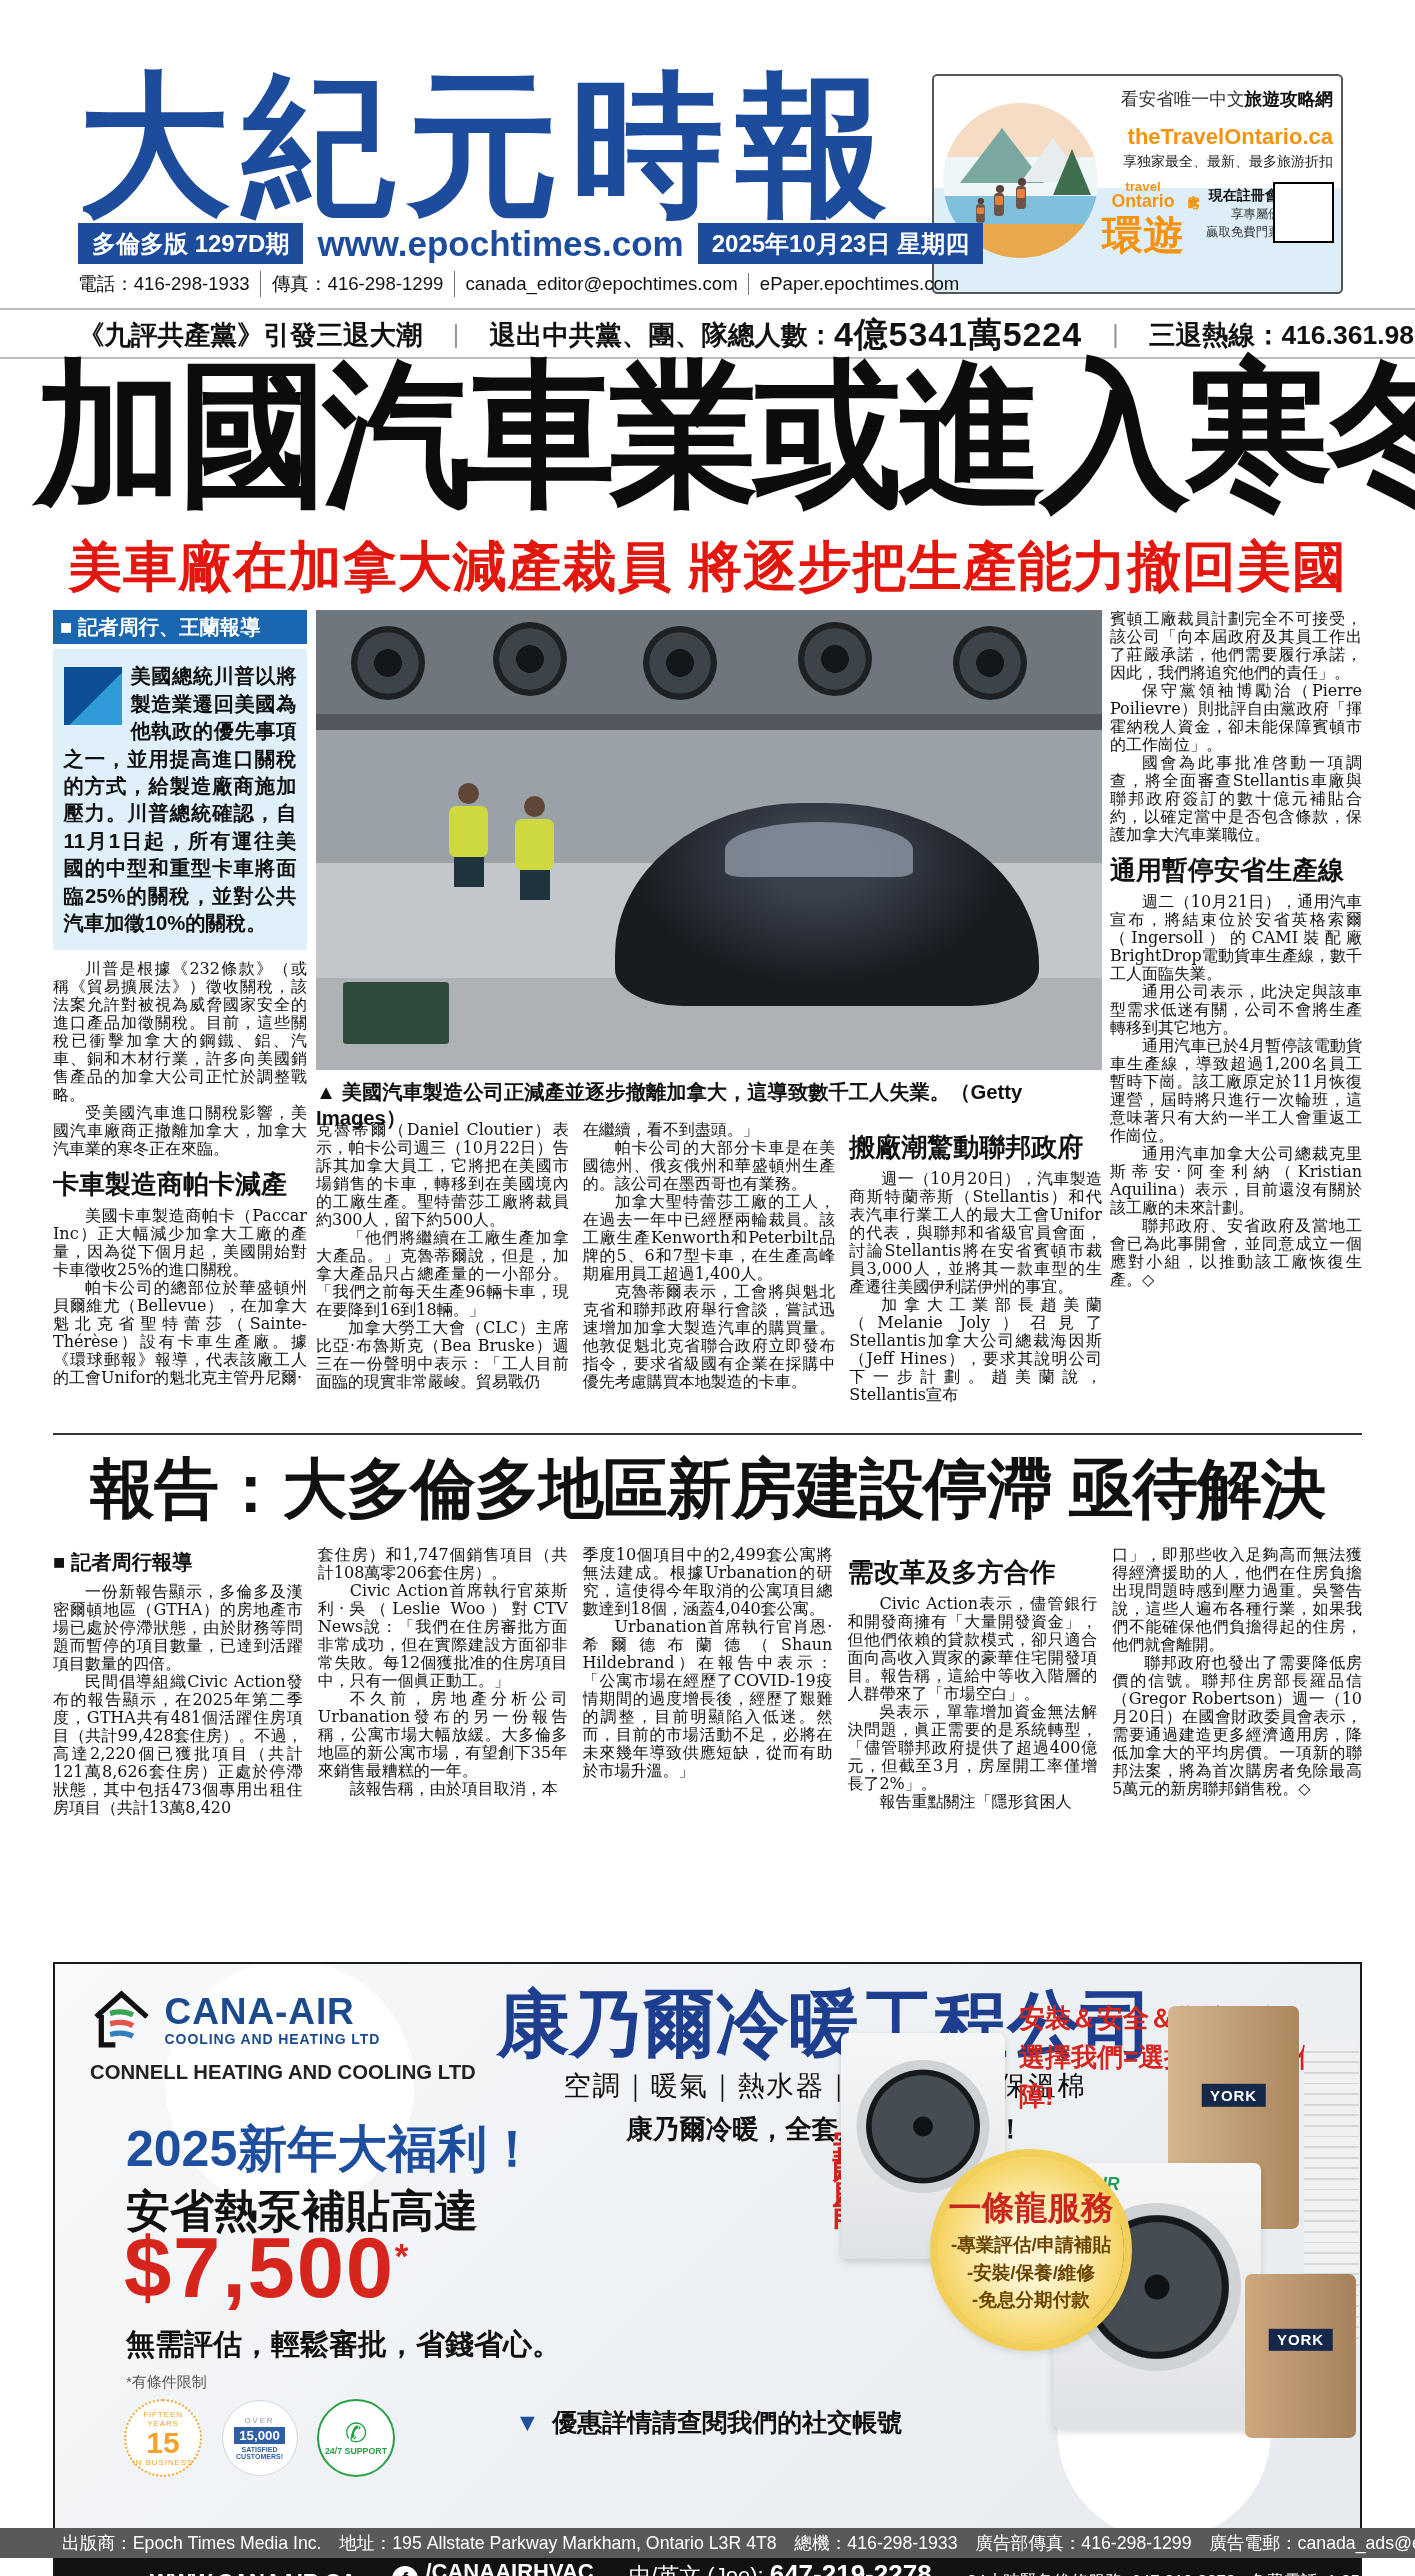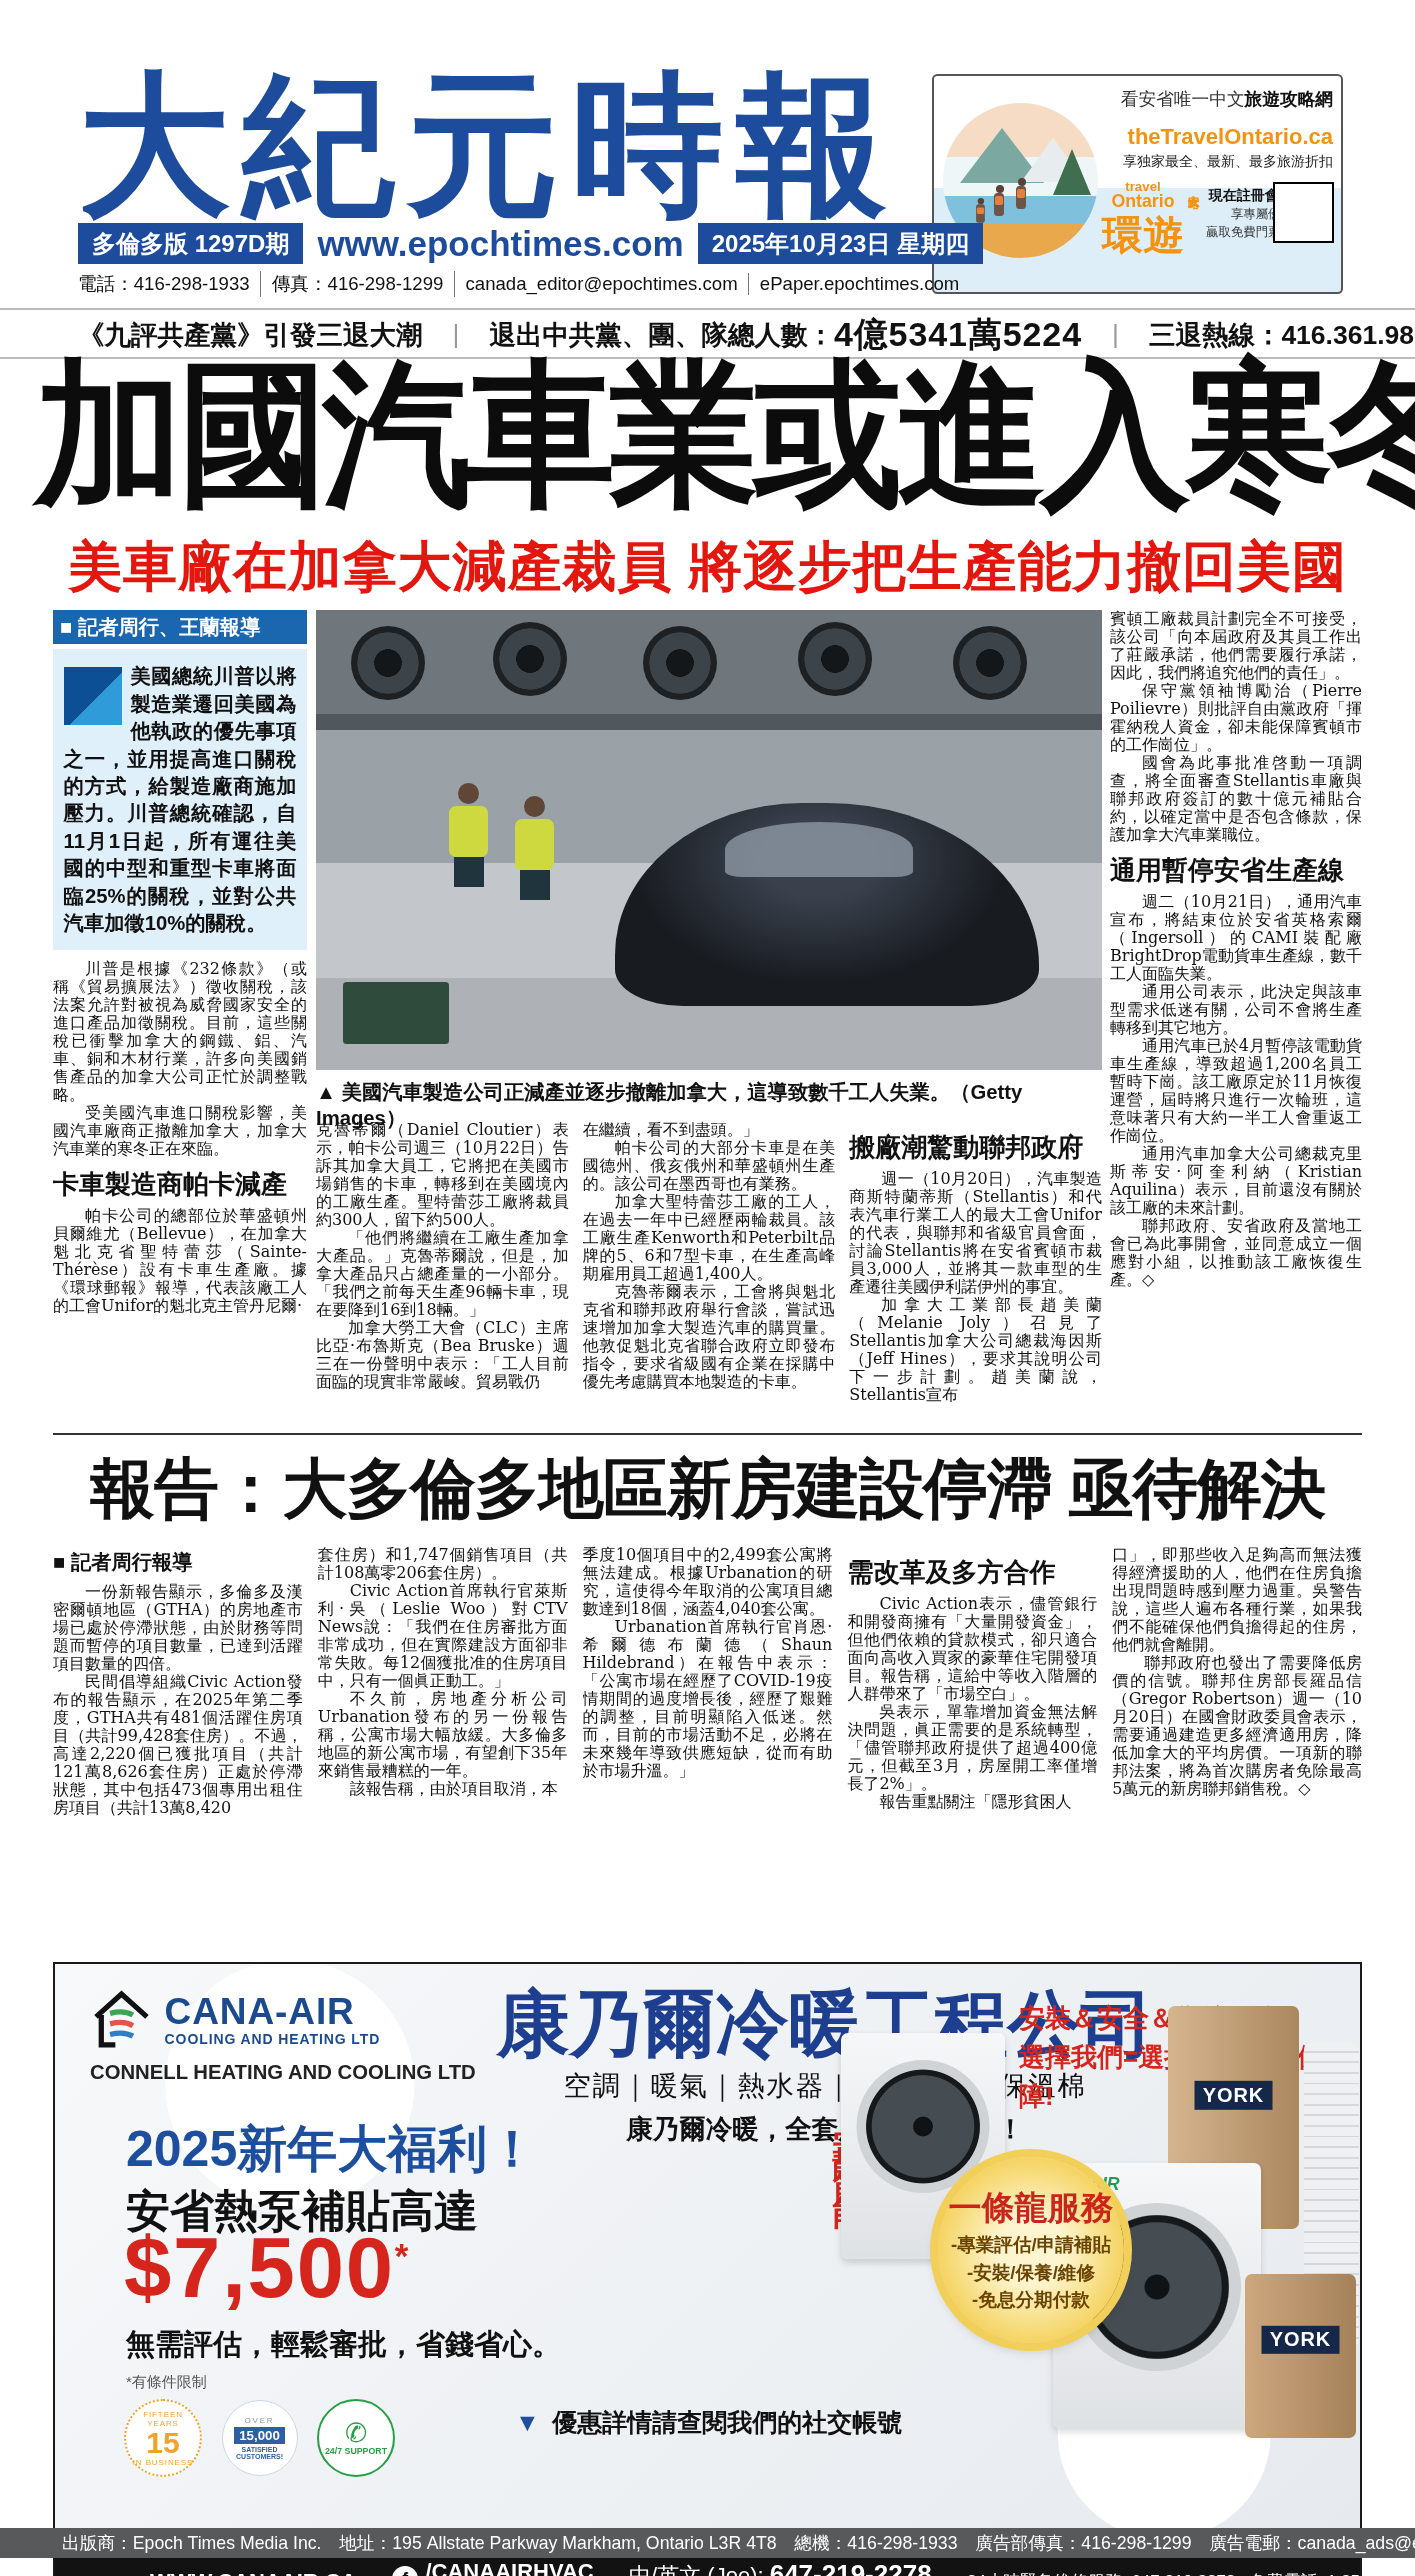--- a/index.html
+++ b/index.html
@@ -142,21 +142,21 @@
           color:#d6251c;letter-spacing:23px;}
   .gold{position:absolute;left:883px;top:193px;width:186px;height:186px;border-radius:50%;
         background:radial-gradient(circle,#fdf5d0 25%,#f5d463 70%,#e2ab24);
         box-shadow:0 0 0 8px #f2cf58,0 5.3px 12.4px rgba(0,0,0,.25);display:flex;flex-direction:column;
         align-items:center;justify-content:center;text-align:center;z-index:5;}
   .gold .gt{font-size:33px;font-weight:900;color:#c9251c;}
   .gold .gi{font-size:18.6px;font-weight:bold;color:#6b4400;line-height:1.5;}
   .prod{position:absolute;border-radius:7px;}
   .furnace{left:1113px;top:42px;width:131px;height:223px;background:linear-gradient(90deg,#d6b58e,#ab875e);}
   .furnace .lbl,.york2 .lbl{position:absolute;left:50%;top:40%;transform:translate(-50%,-50%);
-        background:#15284a;color:#fff;font-size:20px;font-weight:900;padding:2.7px 8.8px;letter-spacing:0.9px;}
+        background:#15284a;color:#fff;font-size:15px;font-weight:900;padding:2.7px 8.8px;letter-spacing:0.9px;}
   .fanu{background:linear-gradient(180deg,#f6f7f8,#dfe2e5);box-shadow:0 3.5px 7px rgba(0,0,0,.15);}
   .fan1{left:786px;top:69px;width:164px;height:226px;}
   .fan2{left:998px;top:199px;width:208px;height:265px;z-index:3;}
   .fanc{position:absolute;left:50%;transform:translateX(-50%);border-radius:50%;
         background:radial-gradient(circle,#101315 10%,#454c52 11% 54%,#16191b 55% 60%,#cfd3d6 61%);}
   .fan1 .fanc{top:26.5px;width:133px;height:133px;}
   .fan2 .fanc{top:40px;width:168px;height:168px;}
   .dnair{position:absolute;font-size:17.7px;font-weight:900;color:#1f9d55;font-style:italic;}
   .wall{left:1249px;top:78px;width:55px;height:305px;background:#eef0f2;
         background-image:repeating-linear-gradient(180deg,transparent 0 8.8px,#d4d8db 8.8px 10.6px);}
@@ -247,20 +247,21 @@
   <div class="a1">
     <div class="c1">
       <div class="bybar">■ 記者周行、王蘭報導</div>
       <div class="lead">
         <p><span class="arrow"></span><span>美國總統川普以將製造業遷回美國為他執政的優先事項之一，並用提高進口關稅的方式，給製造廠商施加壓力。川普總統確認，自11月1日起，所有運往美國的中型和重型卡車將面臨25%的關稅，並對公共汽車加徵10%的關稅。</span></p>
       </div>
       <div class="c1-blocks tcol">
           <p class="p">川普是根據《232條款》（或稱《貿易擴展法》）徵收關稅，該法案允許對被視為威脅國家安全的進口產品加徵關稅。目前，這些關稅已衝擊加拿大的鋼鐵、鋁、汽車、銅和木材行業，許多向美國銷售產品的加拿大公司正忙於調整戰略。</p>
           <p class="p">受美國汽車進口關稅影響，美國汽車廠商正撤離加拿大，加拿大汽車業的寒冬正在來臨。</p>
           <h3 class="h">卡車製造商帕卡減產</h3>
+          <p class="p">美國卡車製造商帕卡（Paccar Inc）正大幅減少加拿大工廠的產量，因為從下個月起，美國開始對卡車徵收25%的進口關稅。</p>
           <p class="p">帕卡公司的總部位於華盛頓州貝爾維尤（Bellevue），在加拿大魁北克省聖特蕾莎（Sainte-Thérèse）設有卡車生產廠。據《環球郵報》報導，代表該廠工人的工會Unifor的魁北克主管丹尼爾·</p>
         </div>
     </div>
 
     <div class="photo">
       <div class="beam"></div>
       <div class="fan" style="left:35px;top:16px;"></div>
       <div class="fan" style="left:177px;top:12.4px;"></div>
       <div class="fan" style="left:327px;top:16px;"></div>
       <div class="fan" style="left:482px;top:12.4px;"></div>

